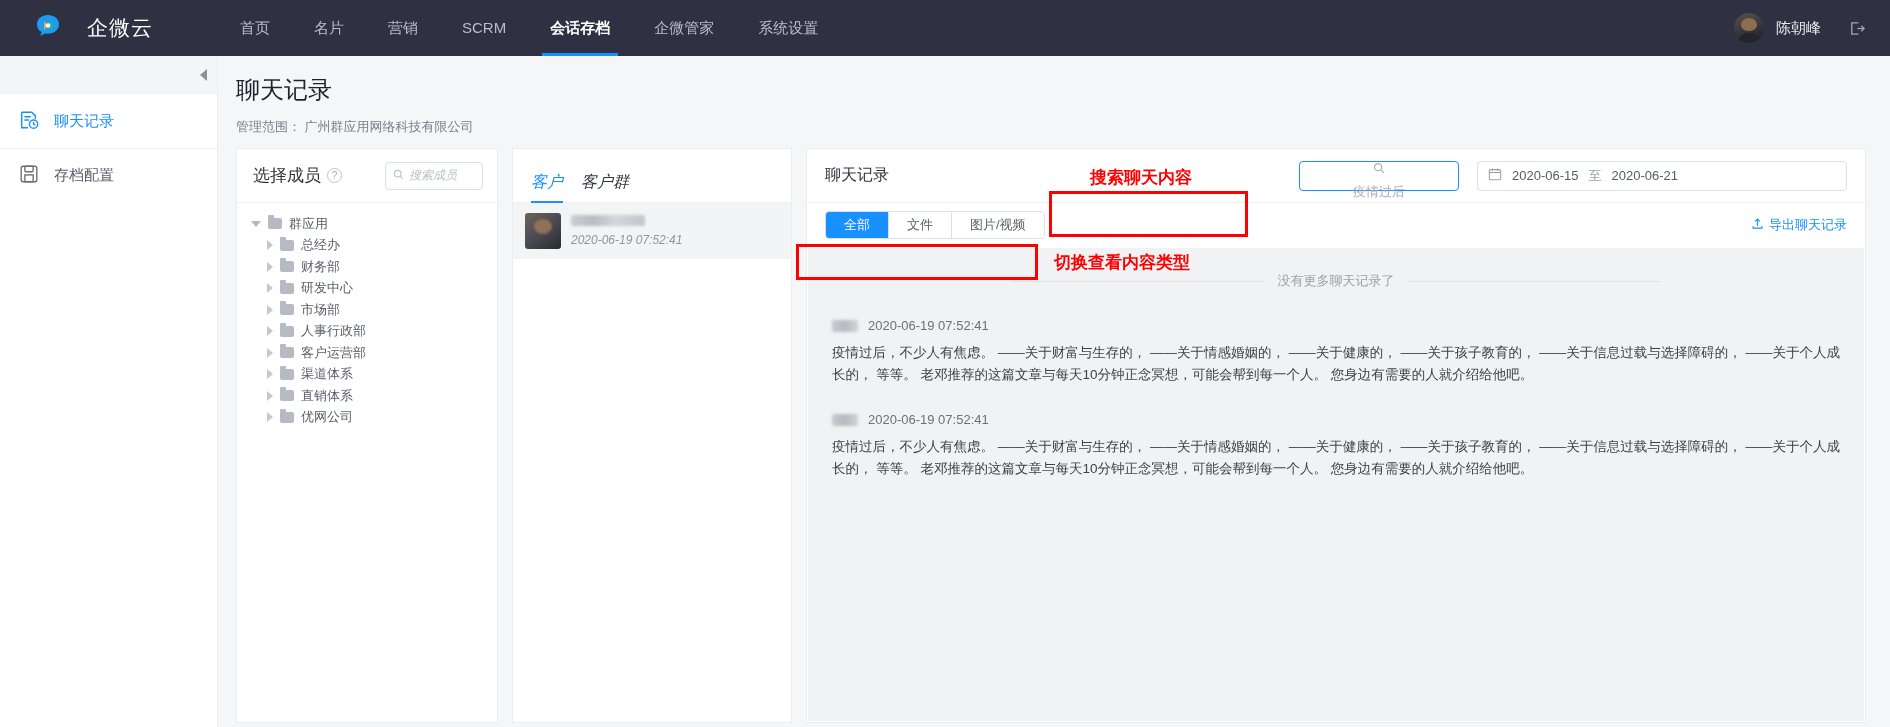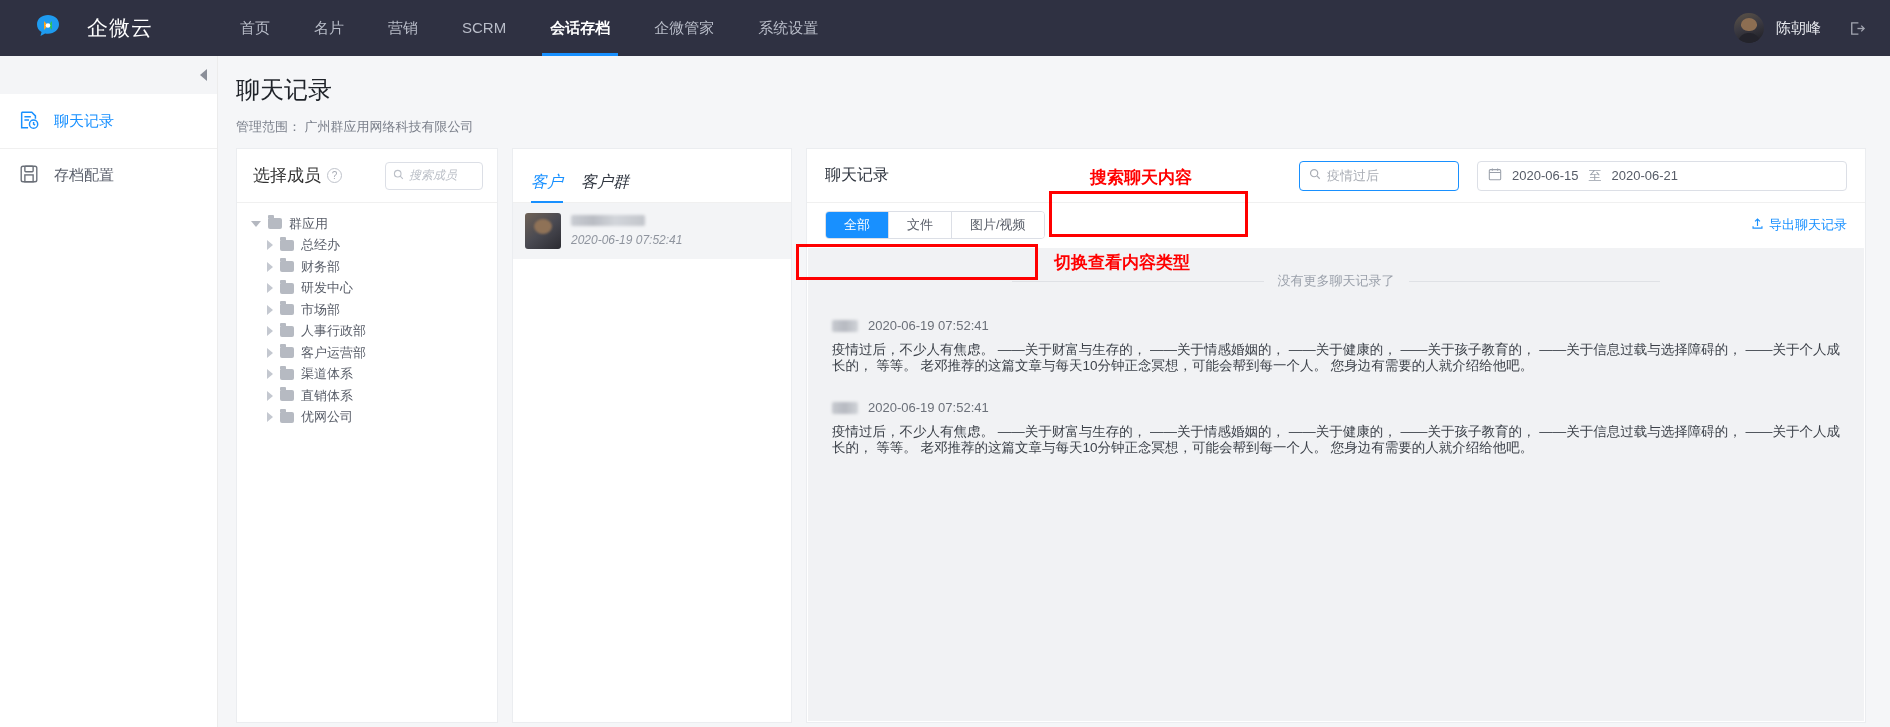--- a/index.html
+++ b/index.html
@@ -180,21 +180,21 @@
   .chat-head {
     height: 54px; display: flex; align-items: center;
     border-bottom: 1px solid #f0f0f0; padding: 0 18px;
   }
   .chat-title {
     font-size: 16px; color: #303640; margin-right: auto;
   }
   .chat-search {
     width: 160px; height: 30px; border: 1px solid #1890ff; border-radius: 4px;
     display: flex; align-items: center; gap: 6px; padding: 0 9px;
-    font-size: 13px; color: #a9adb5; background:#fff;
+    font-size: 13px; color: #a9adb5; background:#fff;flex-direction:column;
   }
   .date-range {
     margin-left: 18px; height: 30px; width: 370px;
     border: 1px solid #dcdfe6; border-radius: 4px; display: flex;
     align-items: center; padding: 0 10px; gap: 10px; font-size: 13px; color: #555b66;
     background:#fff;
   }
   .date-sep { color: #9aa0aa; }
 
   .filter-bar {
@@ -231,21 +231,21 @@
   }
   .msg { margin-bottom: 26px; }
   .msg-head { display: flex; align-items: center; gap: 10px; margin-bottom: 9px; }
   .m-name-blur {
     width: 26px; height: 12px; border-radius: 2px;
     background: linear-gradient(90deg,#c6c9cf,#b7bac1,#cfd2d7);
     filter: blur(1.4px);
   }
   .m-time { font-size: 13px; color: #6b7079; }
   .msg-text {
-    font-size: 13.5px; line-height: 16px; color: #3c4149; max-width: 1030px;
+    font-size: 13.5px; line-height: 22px; color: #3c4149; max-width: 1030px;
     text-indent: 0;
   }
 
   
   .anno {
     position: absolute; color: #ff0000; font-size: 17px; font-weight: bold;
     white-space: nowrap; pointer-events: none;
   }
   .anno-box {
     position: absolute; border: 3px solid #ff0000; pointer-events: none;

